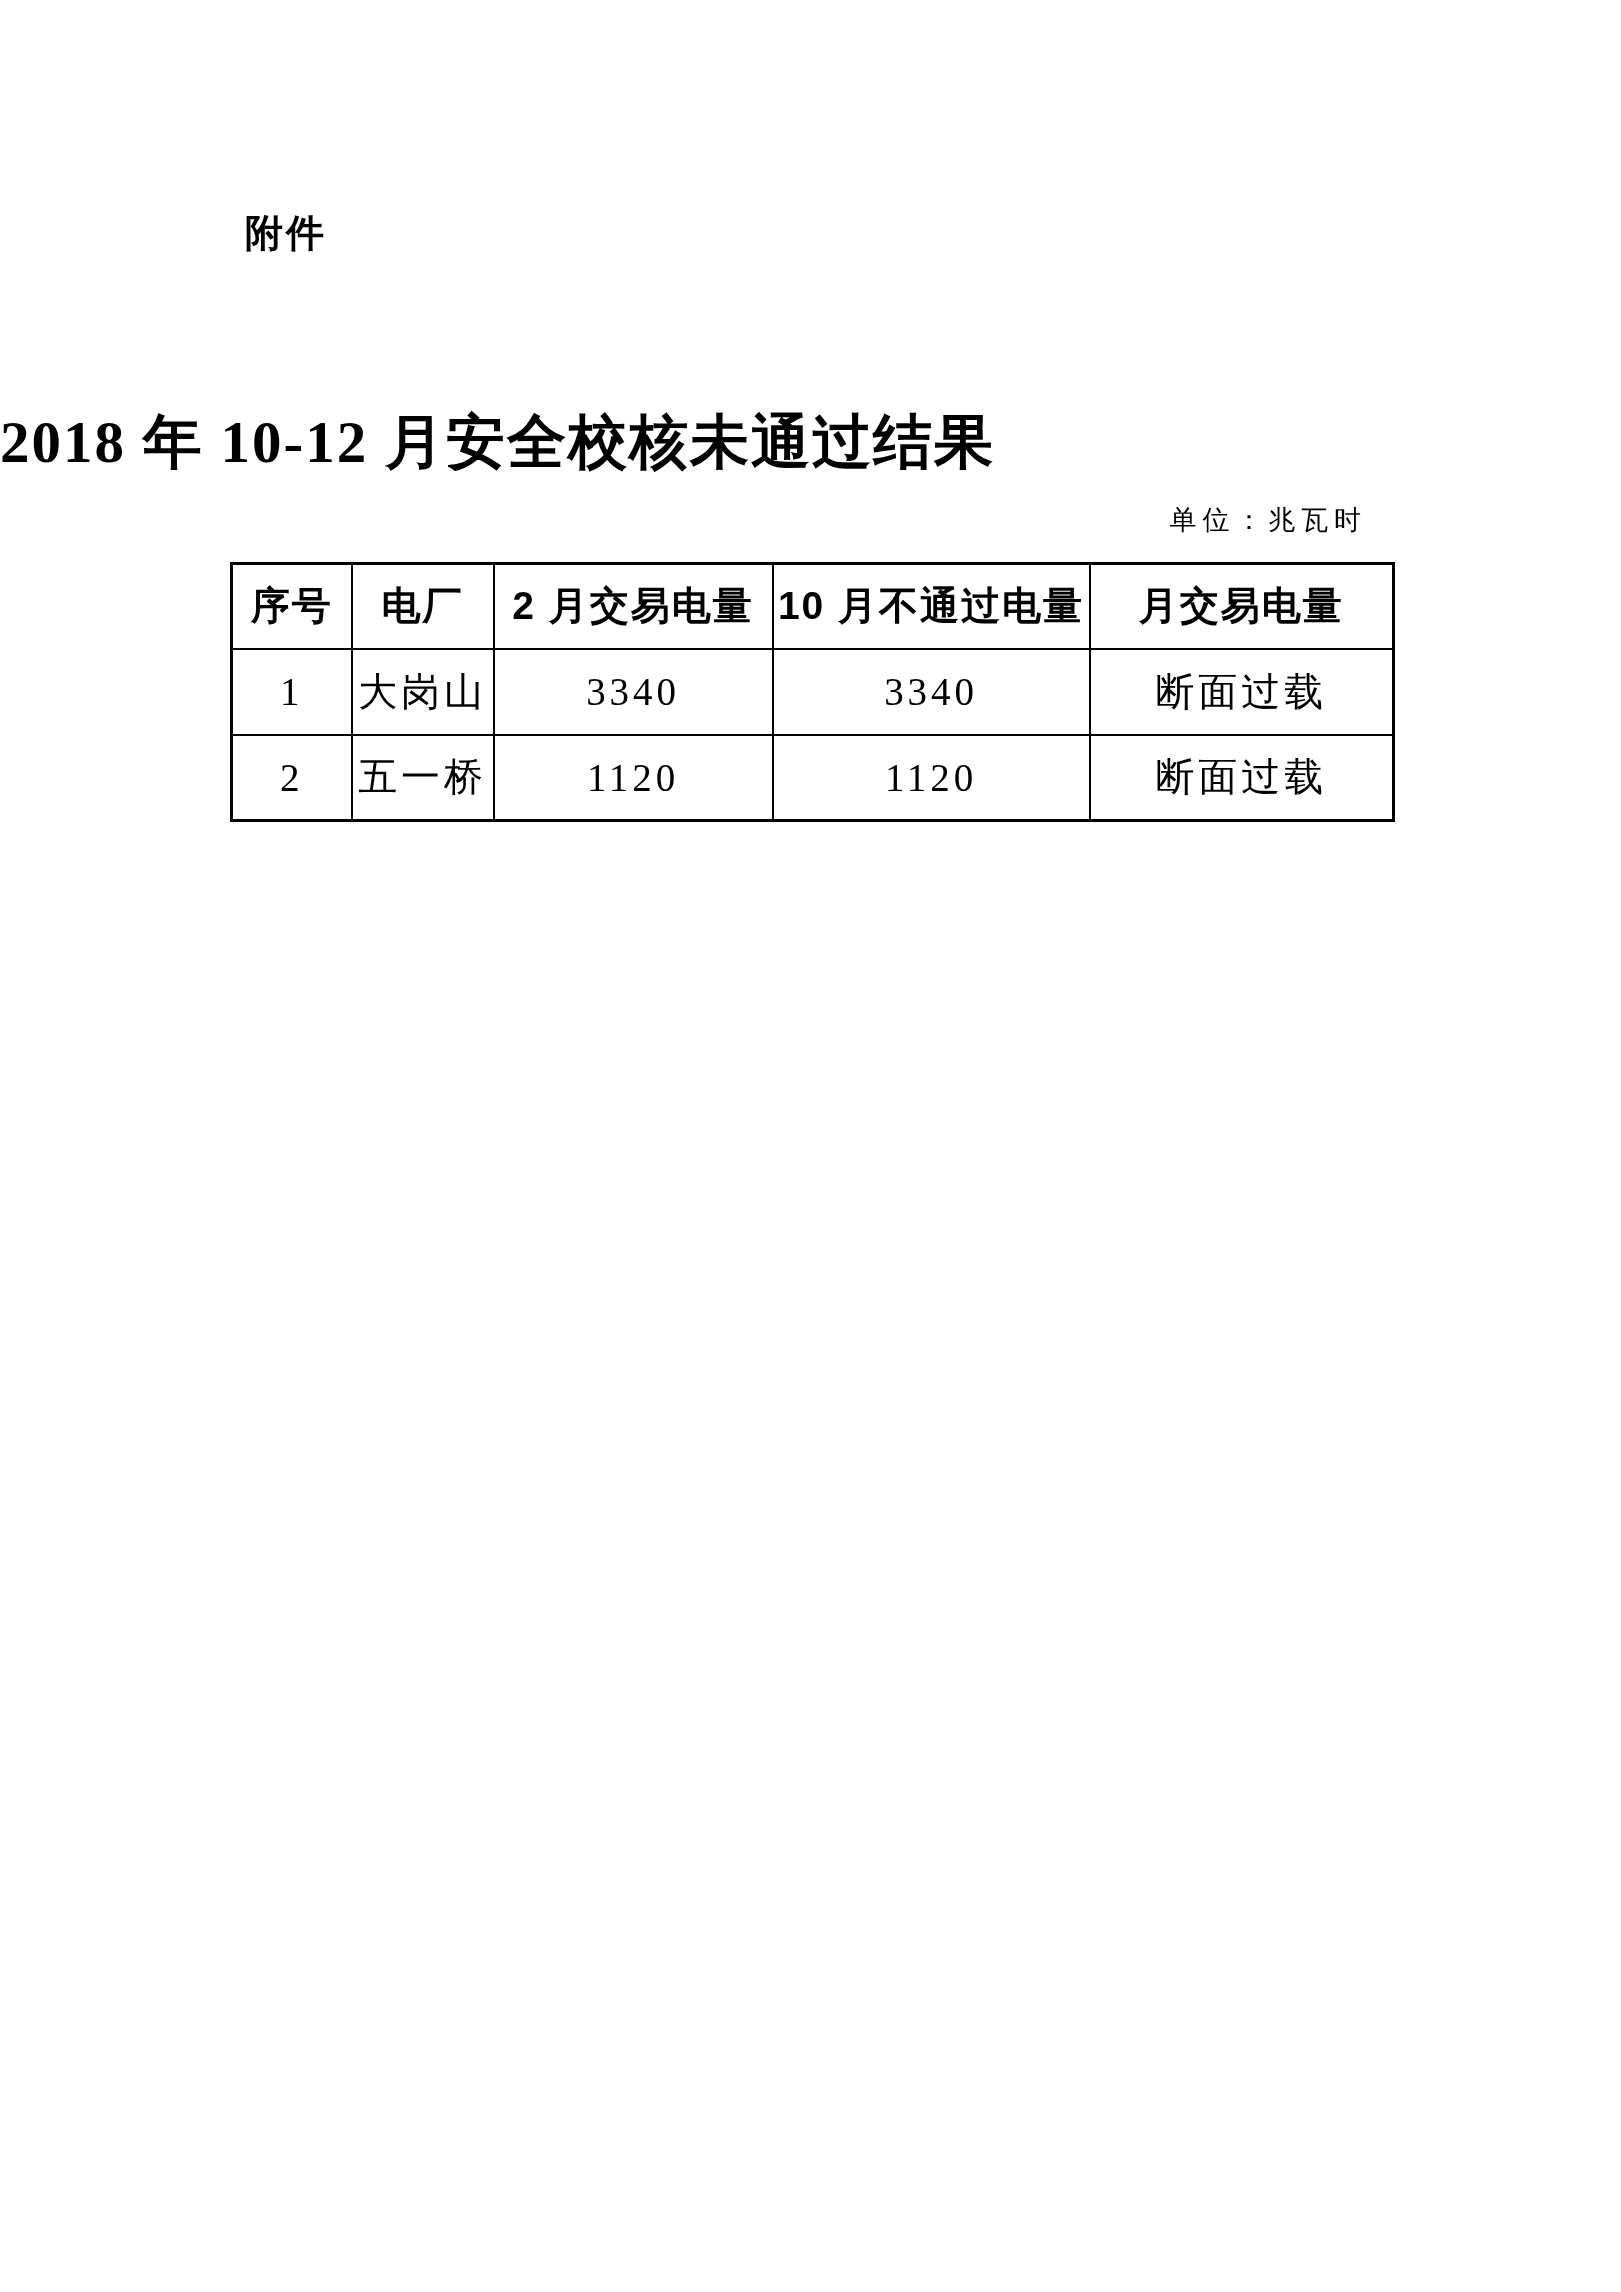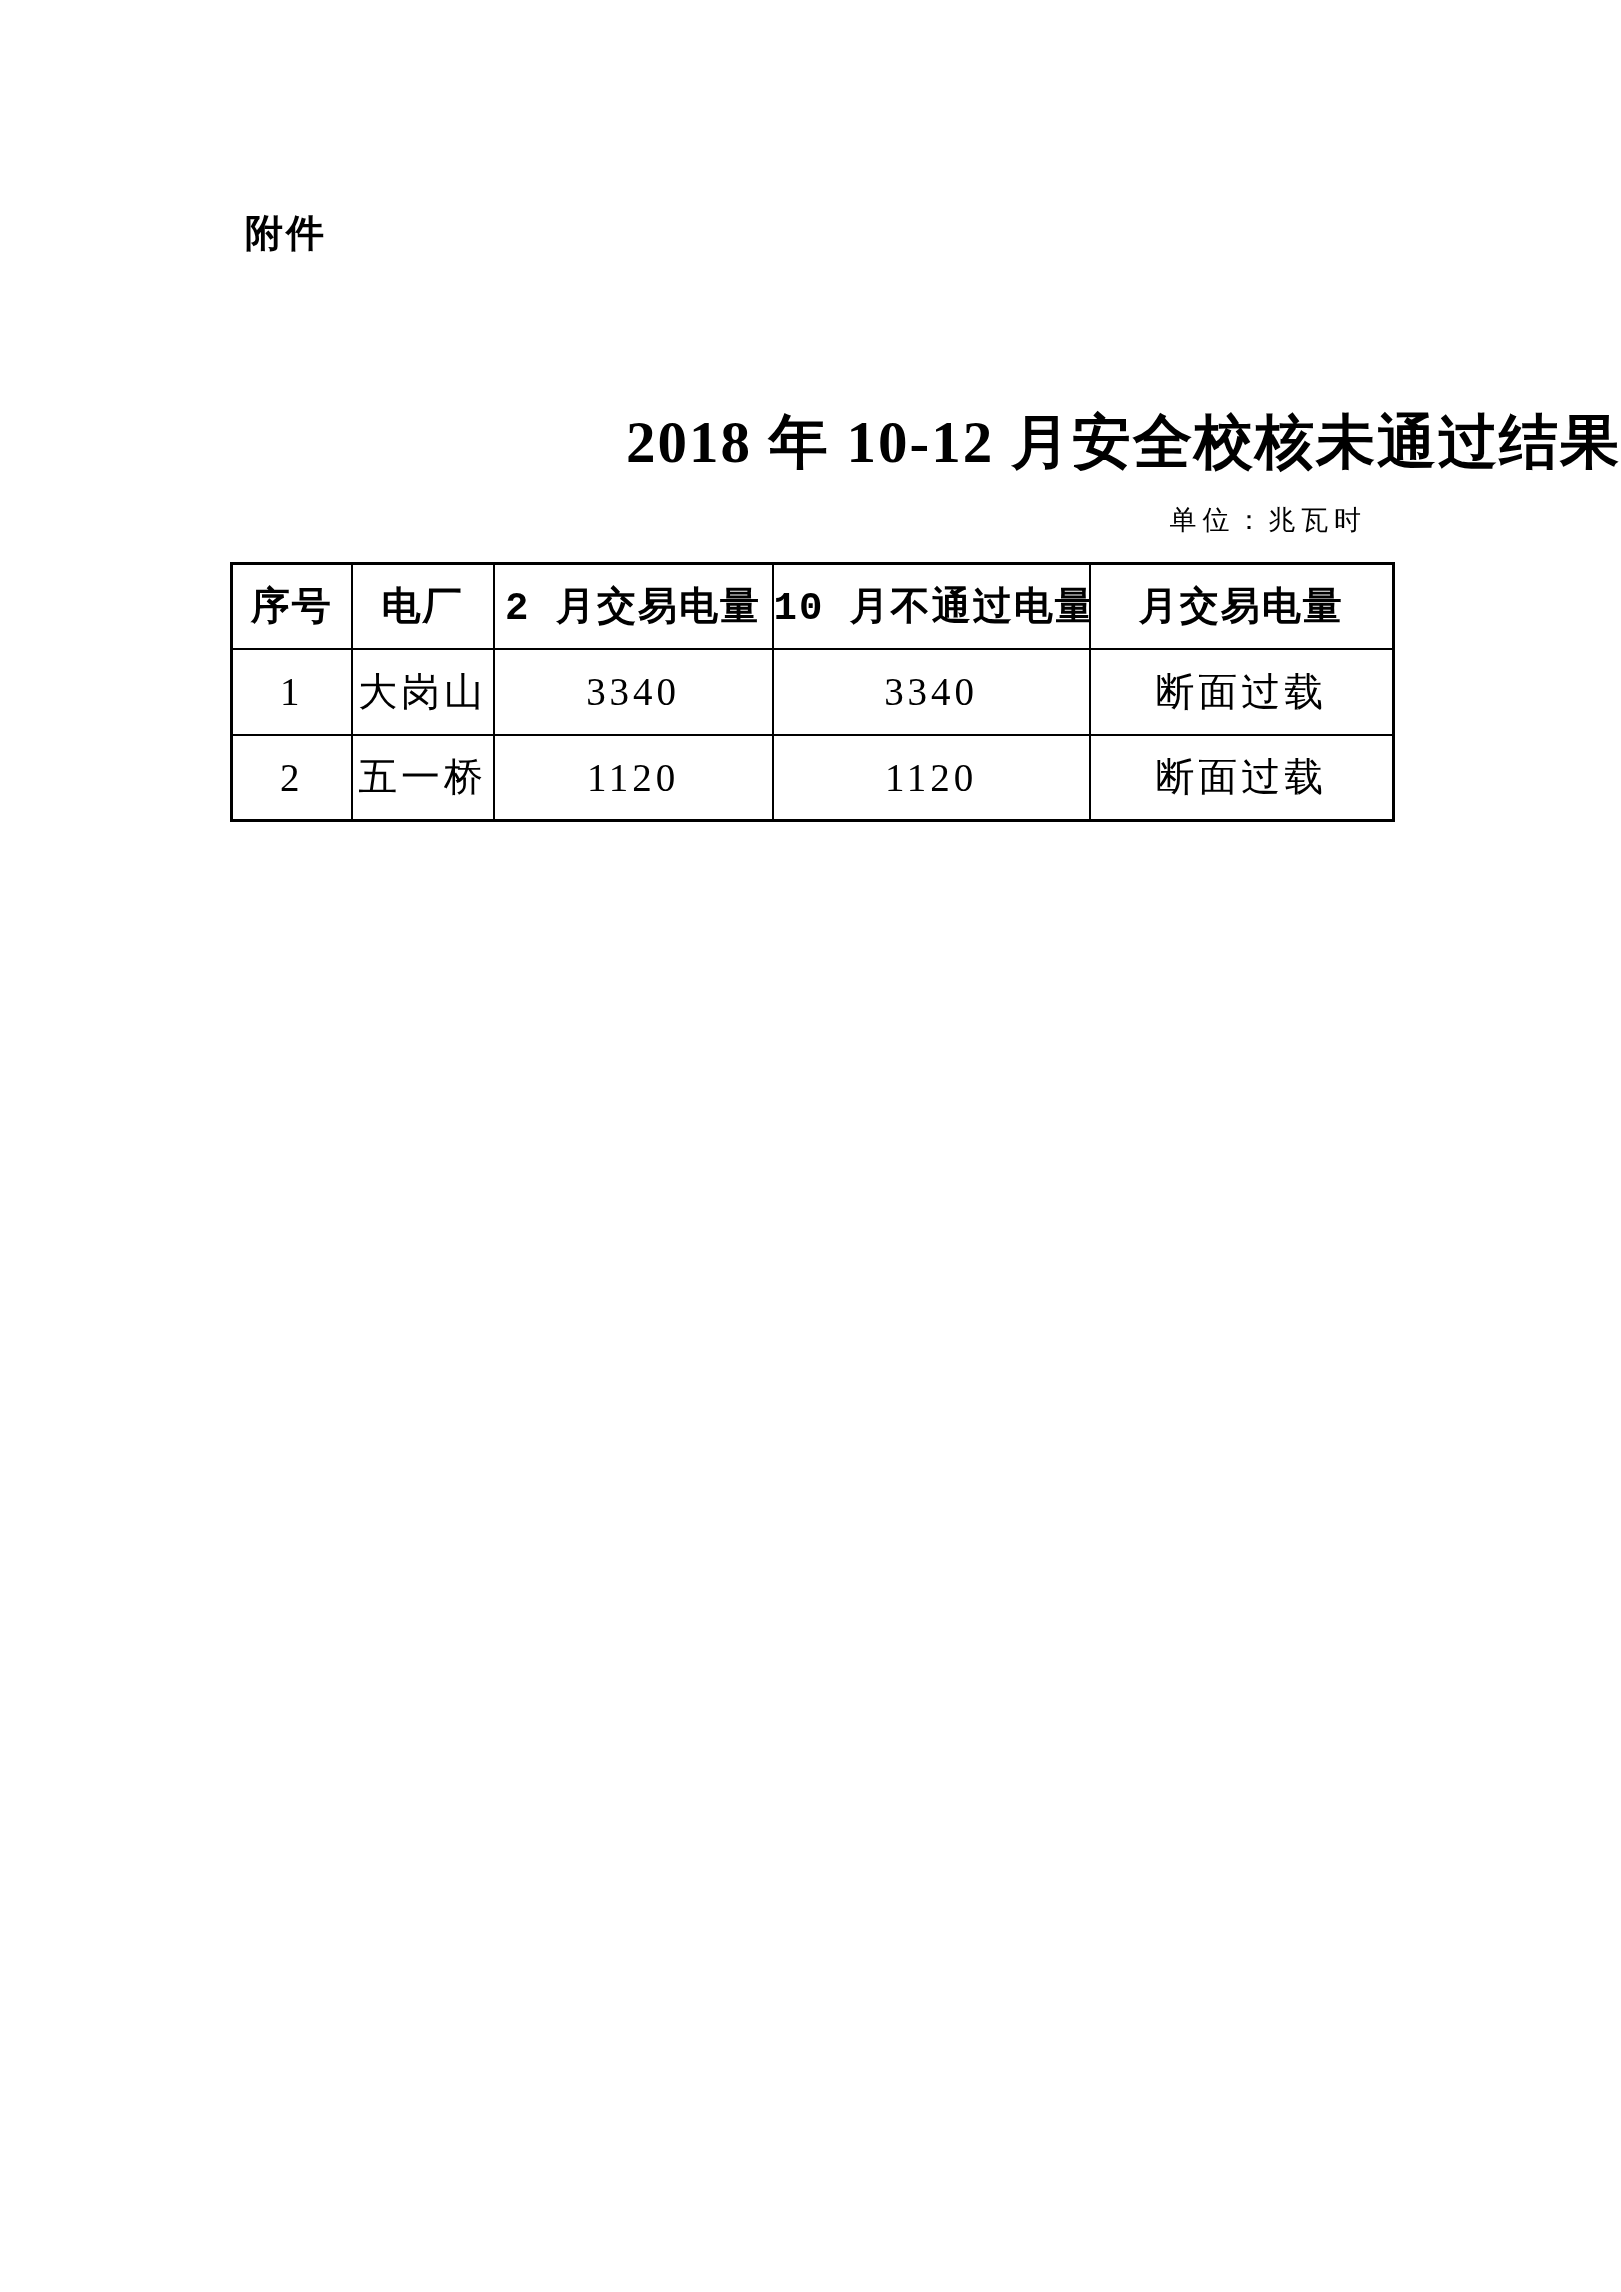--- a/index.html
+++ b/index.html
@@ -25,21 +25,21 @@
     font-size: 38px;
     letter-spacing: 2.9px;
     line-height: 1;
   }
 
   .doc-title {
     position: absolute;
     left: 0;
     top: 370px;
     width: 100%;
-    text-align: right;
+    text-align: left;
     font-family: "Liberation Serif", "DejaVu Serif", serif;
     font-weight: bold;
     font-size: 59px;
     letter-spacing: 2px;
     line-height: 1.1;
     white-space: nowrap;
   }
 
   .unit-note {
     position: absolute;
@@ -67,21 +67,21 @@
     border: 2.9px solid #000000;
     text-align: center;
     vertical-align: middle;
     padding: 0;
     overflow: hidden;
   }
   .result-table thead tr { height: 85px; }
   .result-table tbody tr { height: 86px; }
 
   .result-table th {
-    font-family: Liberation Mono, monospace;
+    font-family: Liberation Sans, sans-serif;
     font-weight: bold;
     font-size: 39px;
     letter-spacing: 2px;
     white-space: nowrap;
   }
   .result-table td {
     font-family: "Liberation Serif", "DejaVu Serif", serif;
     font-weight: normal;
     font-size: 39px;
     letter-spacing: 3.9px;

